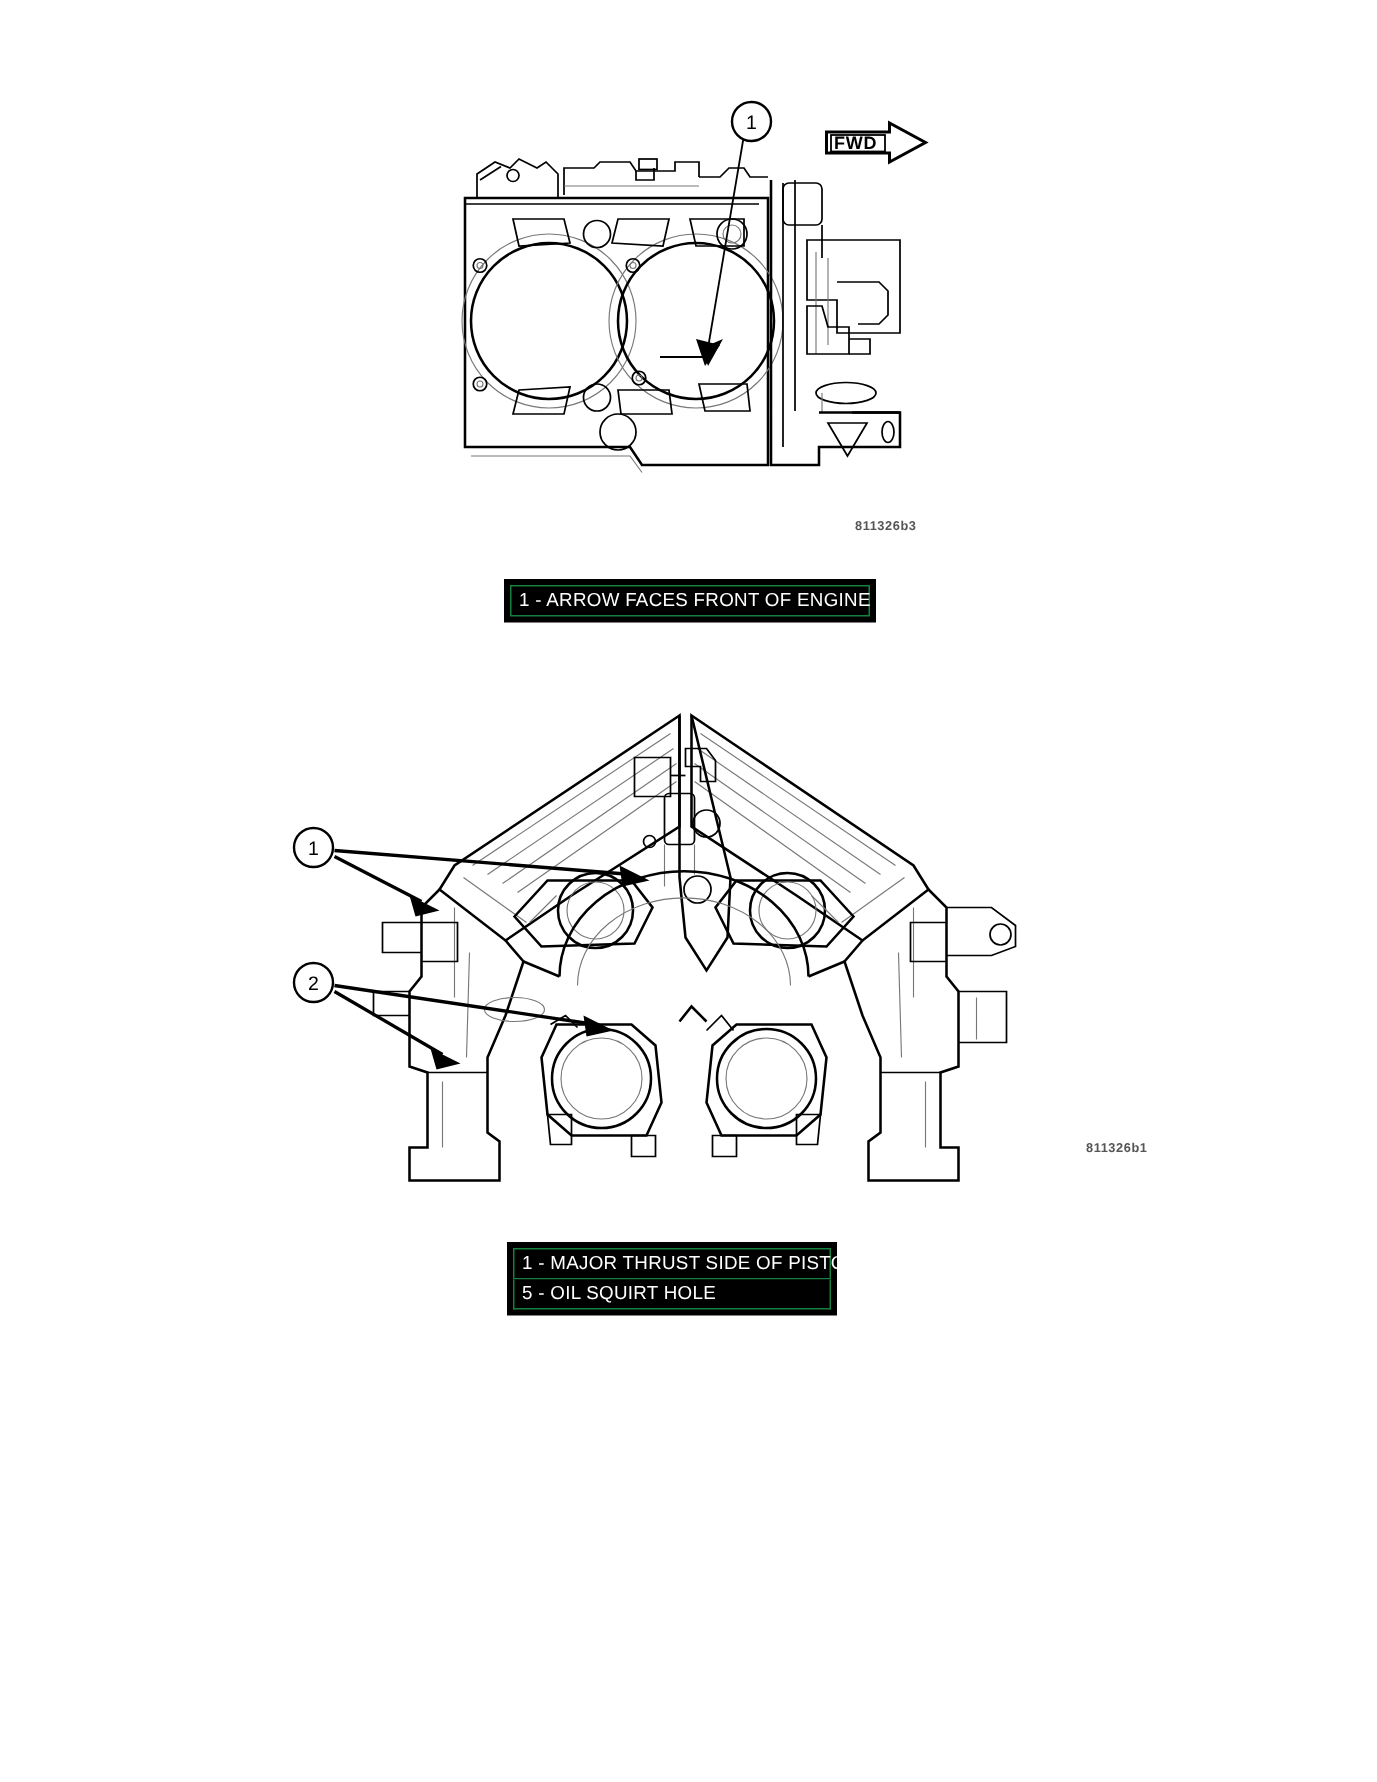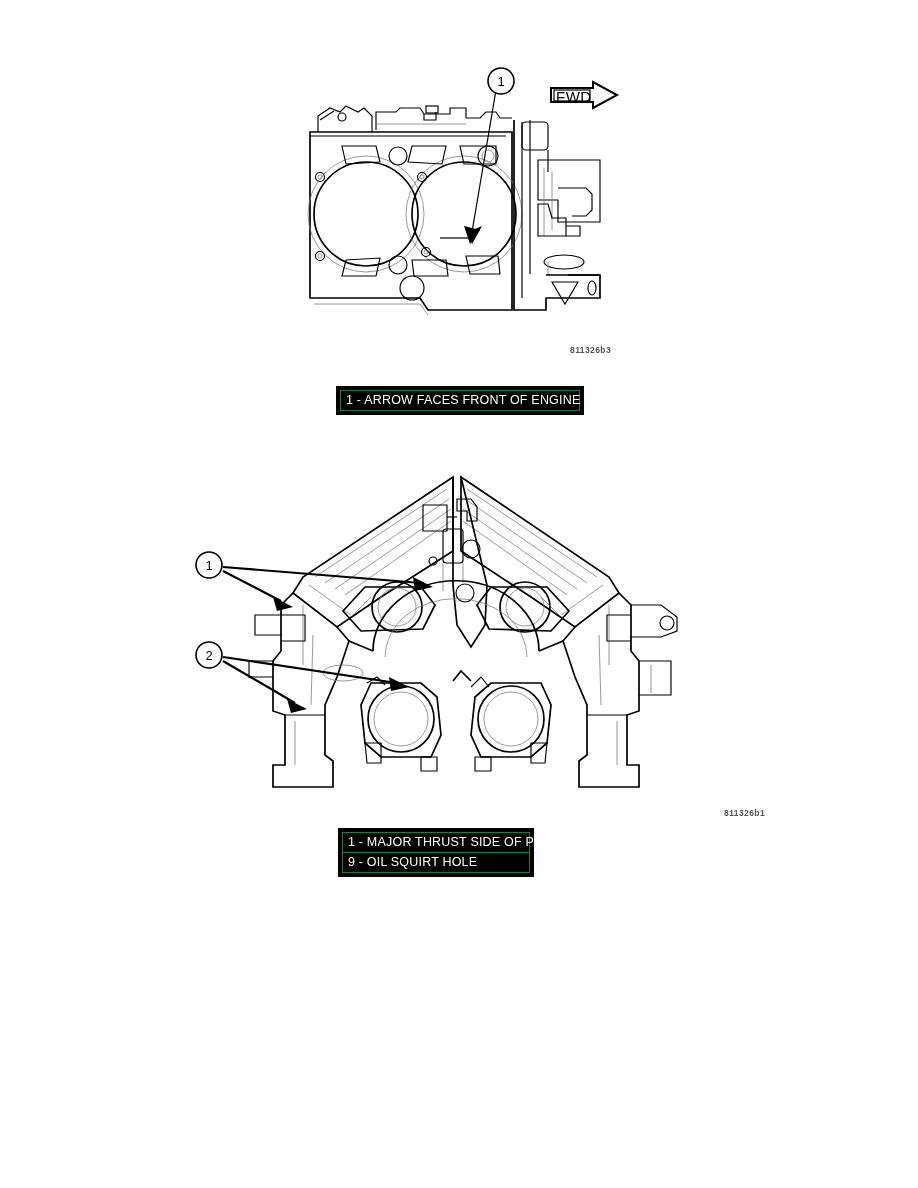--- a/index.html
+++ b/index.html
@@ -33,31 +33,31 @@
   .ref-code {
     position: absolute;
     font-family: "Liberation Sans", sans-serif;
     font-size: 8.5px;
     color: #555;
     letter-spacing: 0.4px;
     white-space: nowrap;
     font-weight: bold;
   }
   #ref-code-top    { left: 570px; top: 345px; }
-  #ref-code-bottom { left: 724px; top: 808px; }
+  #ref-code-bottom { left: 724px; top: 760px; }
 
   
   .legend {
     position: absolute;
     background: #000000;
     padding: 4px;
     box-sizing: border-box;
   }
   #legend-top    { left: 336px; top: 386px; width: 248px; }
-  #legend-bottom { left: 338px; top: 828px; width: 196px; }
+  #legend-bottom { left: 338px; top: 828px; width: 220px; }
 
   .legend-row {
     border: 1px solid #15803d;
     color: #ffffff;
     font-family: "Liberation Sans", sans-serif;
     font-size: 12.5px;
     line-height: 17px;
     padding: 1px 5px;
     white-space: nowrap;
     letter-spacing: 0.2px;
@@ -72,22 +72,22 @@
     top: 80px;
     width: 72px;
     height: 30px;
   }
   #fwd-indicator svg { display: block; }
   .fwd-text {
     position: absolute;
     left: 7px;
     top: 8px;
     font-family: "Liberation Sans", sans-serif;
-    font-size: 15px;
-    font-weight: normal;
+    font-size: 12px;
+    font-weight: bold;
     color: #000;
     letter-spacing: 0.5px;
   }
 
   
   .ln-heavy { fill: none; stroke: #000; stroke-width: 1.7; }
   .ln-med   { fill: none; stroke: #000; stroke-width: 1.15; }
   .ln-thin  { fill: none; stroke: #777; stroke-width: 0.75; }
   .leader   { fill: none; stroke: #000; stroke-width: 2.2; }
   .leader-thin { fill: none; stroke: #000; stroke-width: 1.2; }
@@ -337,16 +337,16 @@
         <circle class="callout-circle" cx="24" cy="190" r="13"></circle>
         <text class="callout-num" x="24" y="195">2</text>
       </g>
     </svg>
   </div>
 
   <div class="ref-code" id="ref-code-bottom">811326b1</div>
 
   <div class="legend" id="legend-bottom">
     <div class="legend-row">1 - MAJOR THRUST SIDE OF PISTON</div>
-    <div class="legend-row">9 - OIL SQUIRT HOLE</div>
+    <div class="legend-row">5 - OIL SQUIRT HOLE</div>
   </div>
 
 </div>
 
 </body></html>

